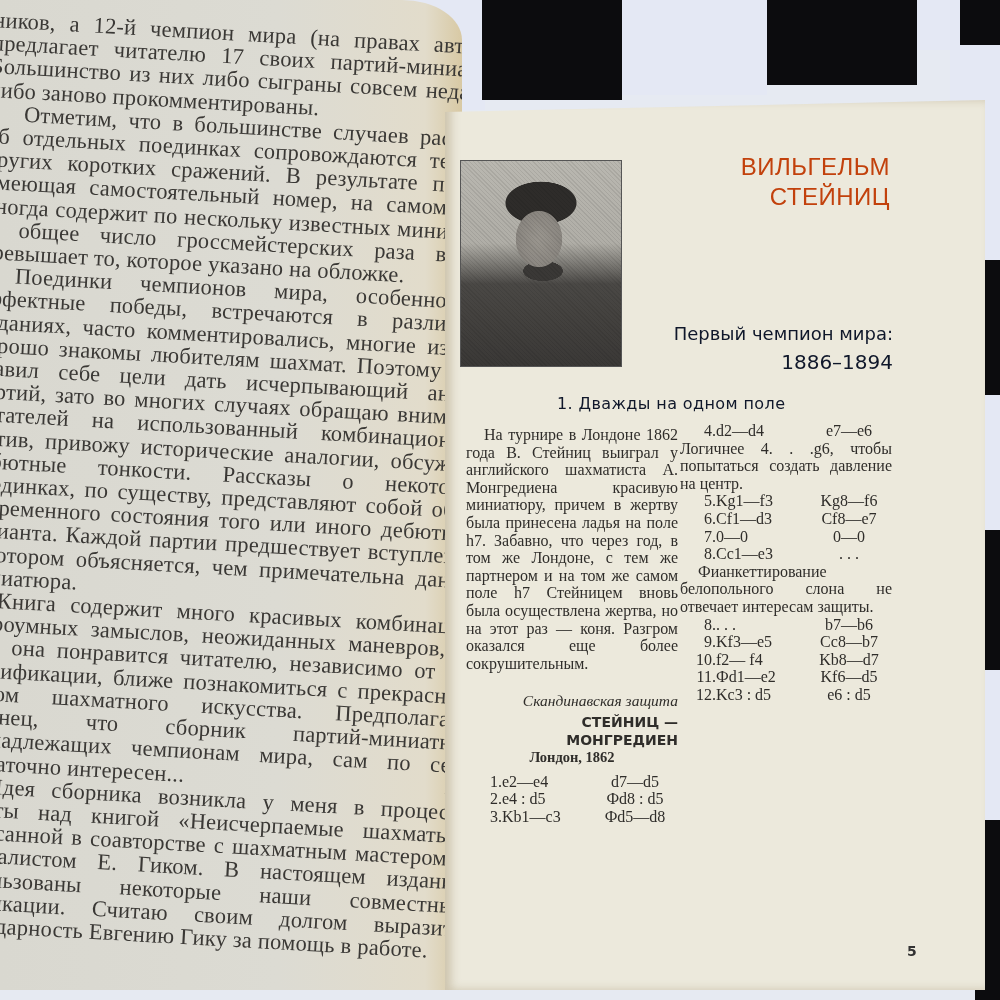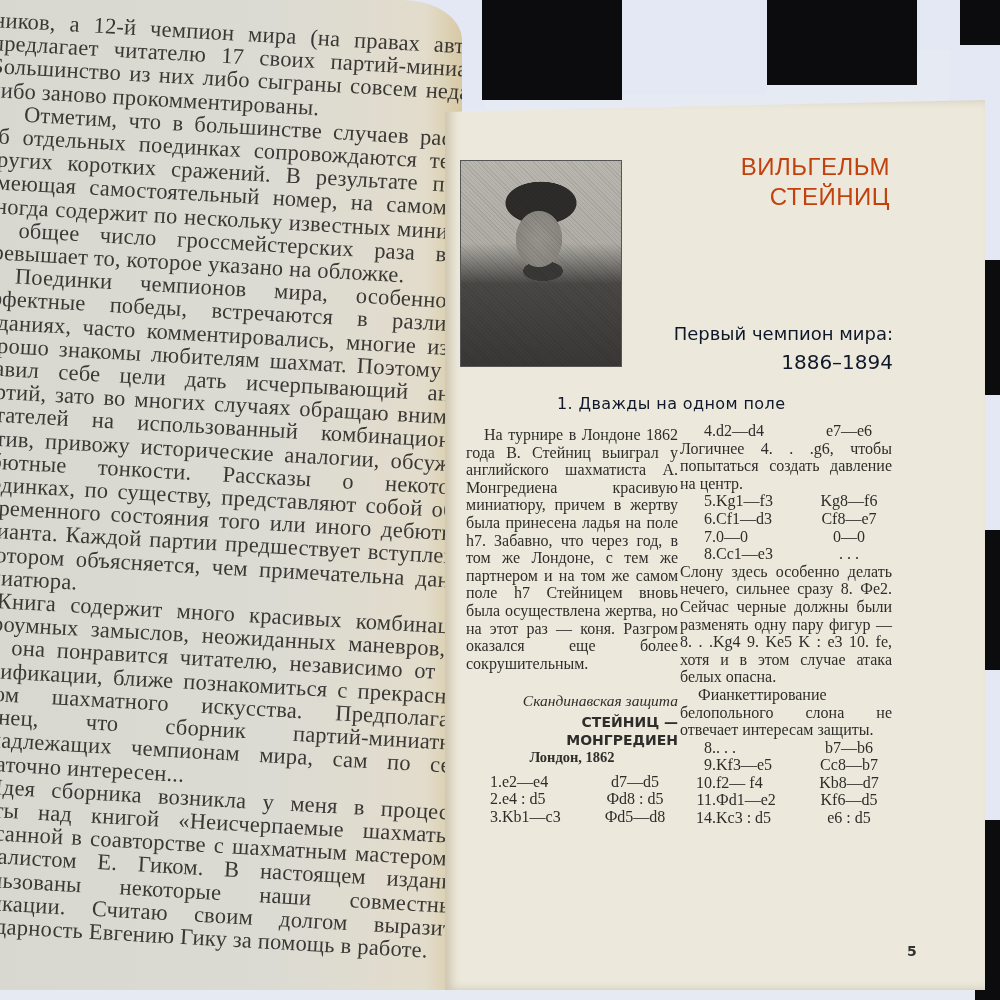--- a/index.html
+++ b/index.html
@@ -156,21 +156,20 @@
     <div class="move">
         <span class="n">7.</span>
         <span class="w">0—0</span>
         <span class="b">0—0</span>
       </div>
     <div class="move">
         <span class="n">8.</span>
         <span class="w">Cc1—e3</span>
         <span class="b">. . .</span>
       </div>
-    <p>Слону здесь особенно делать нечего, сильнее сразу 8. Фe2. Сейчас черные должны были разменять одну пару фигур — 8. . .Kg4 9. Ke5 K : e3 10. fe, хотя и в этом случае атака белых опасна.</p>
     <p class="ind">Фианкеттирование белопольного слона не отвечает интересам защиты.</p>
     <div class="move">
         <span class="n">8.</span>
         <span class="w">. . .</span>
         <span class="b">b7—b6</span>
       </div>
     <div class="move">
         <span class="n">9.</span>
         <span class="w">Kf3—e5</span>
         <span class="b">Cc8—b7</span>
@@ -179,20 +178,20 @@
         <span class="n">10.</span>
         <span class="w">f2— f4</span>
         <span class="b">Kb8—d7</span>
       </div>
     <div class="move">
         <span class="n">11.</span>
         <span class="w">Фd1—e2</span>
         <span class="b">Kf6—d5</span>
       </div>
     <div class="move">
-        <span class="n">14.</span>
+        <span class="n">12.</span>
         <span class="w">Kc3 : d5</span>
         <span class="b">e6 : d5</span>
       </div>
   </div>
 
   <div class="pagenum">5</div>
 </div>
 
 </body></html>

